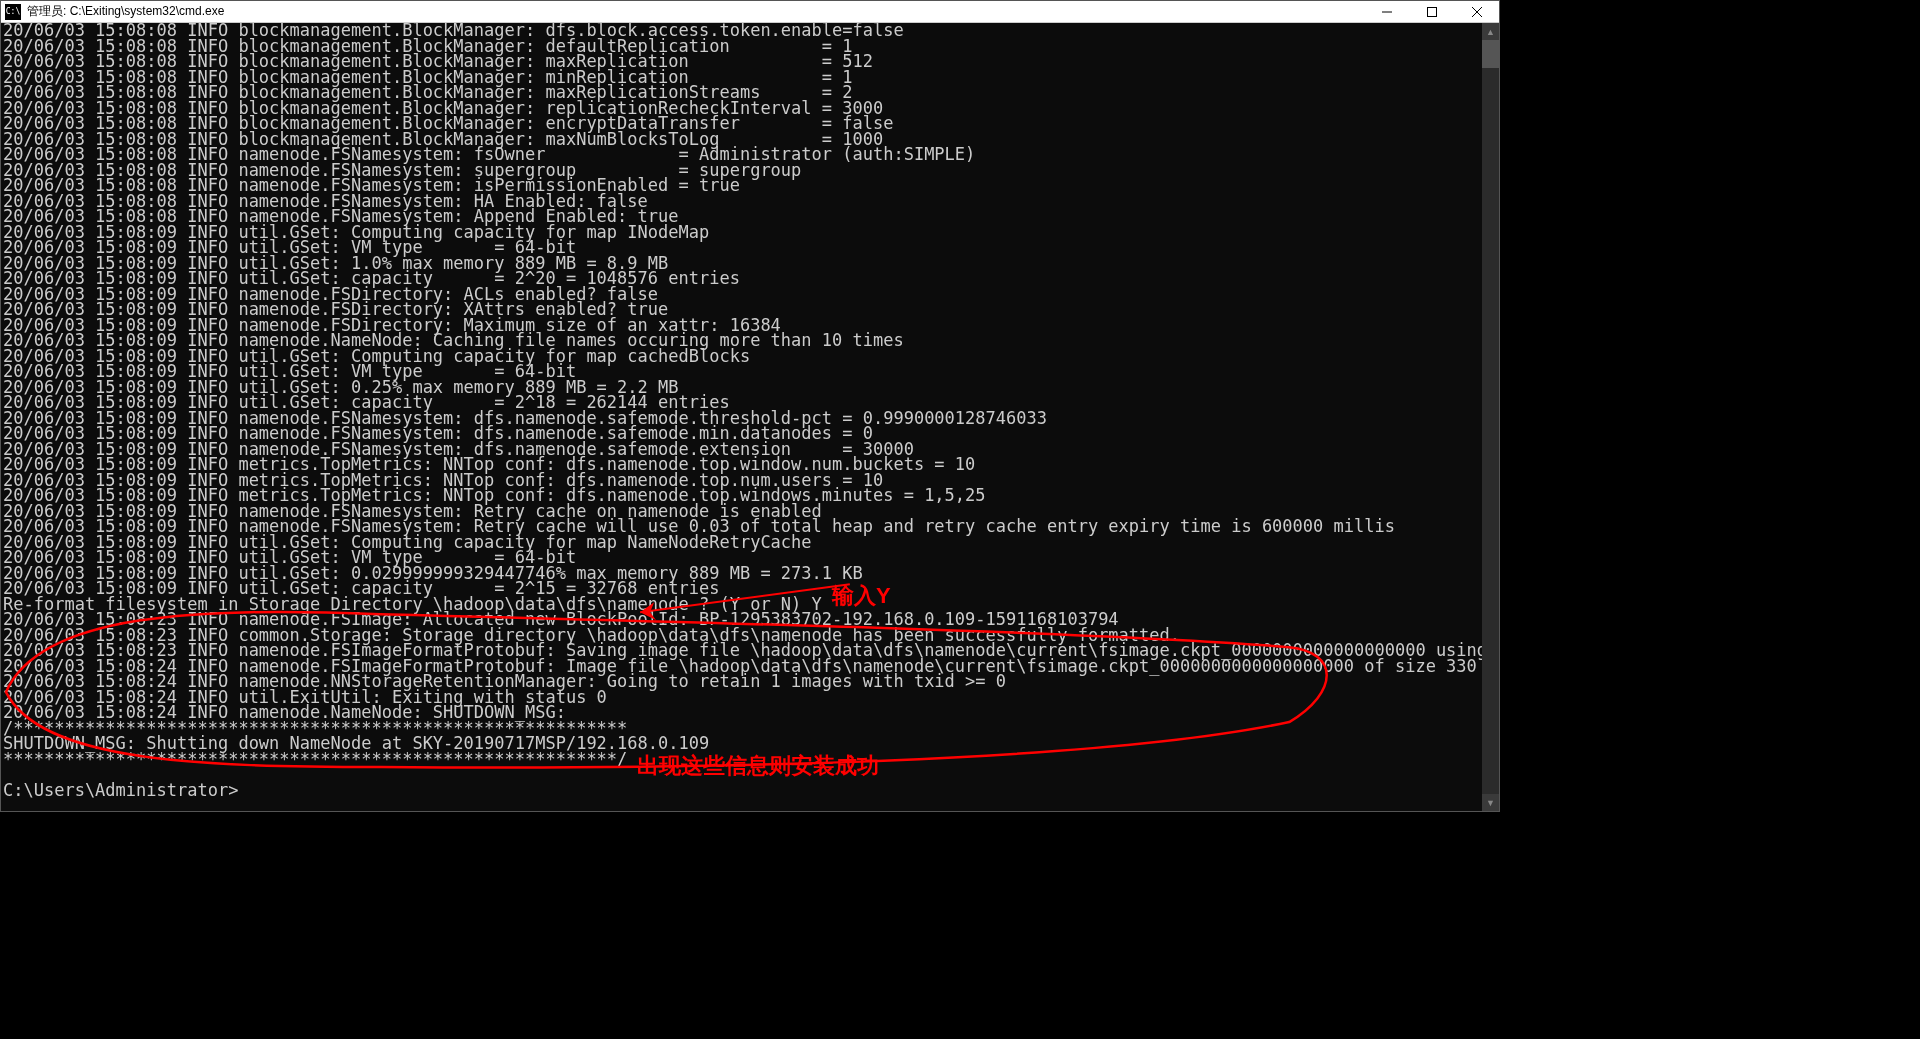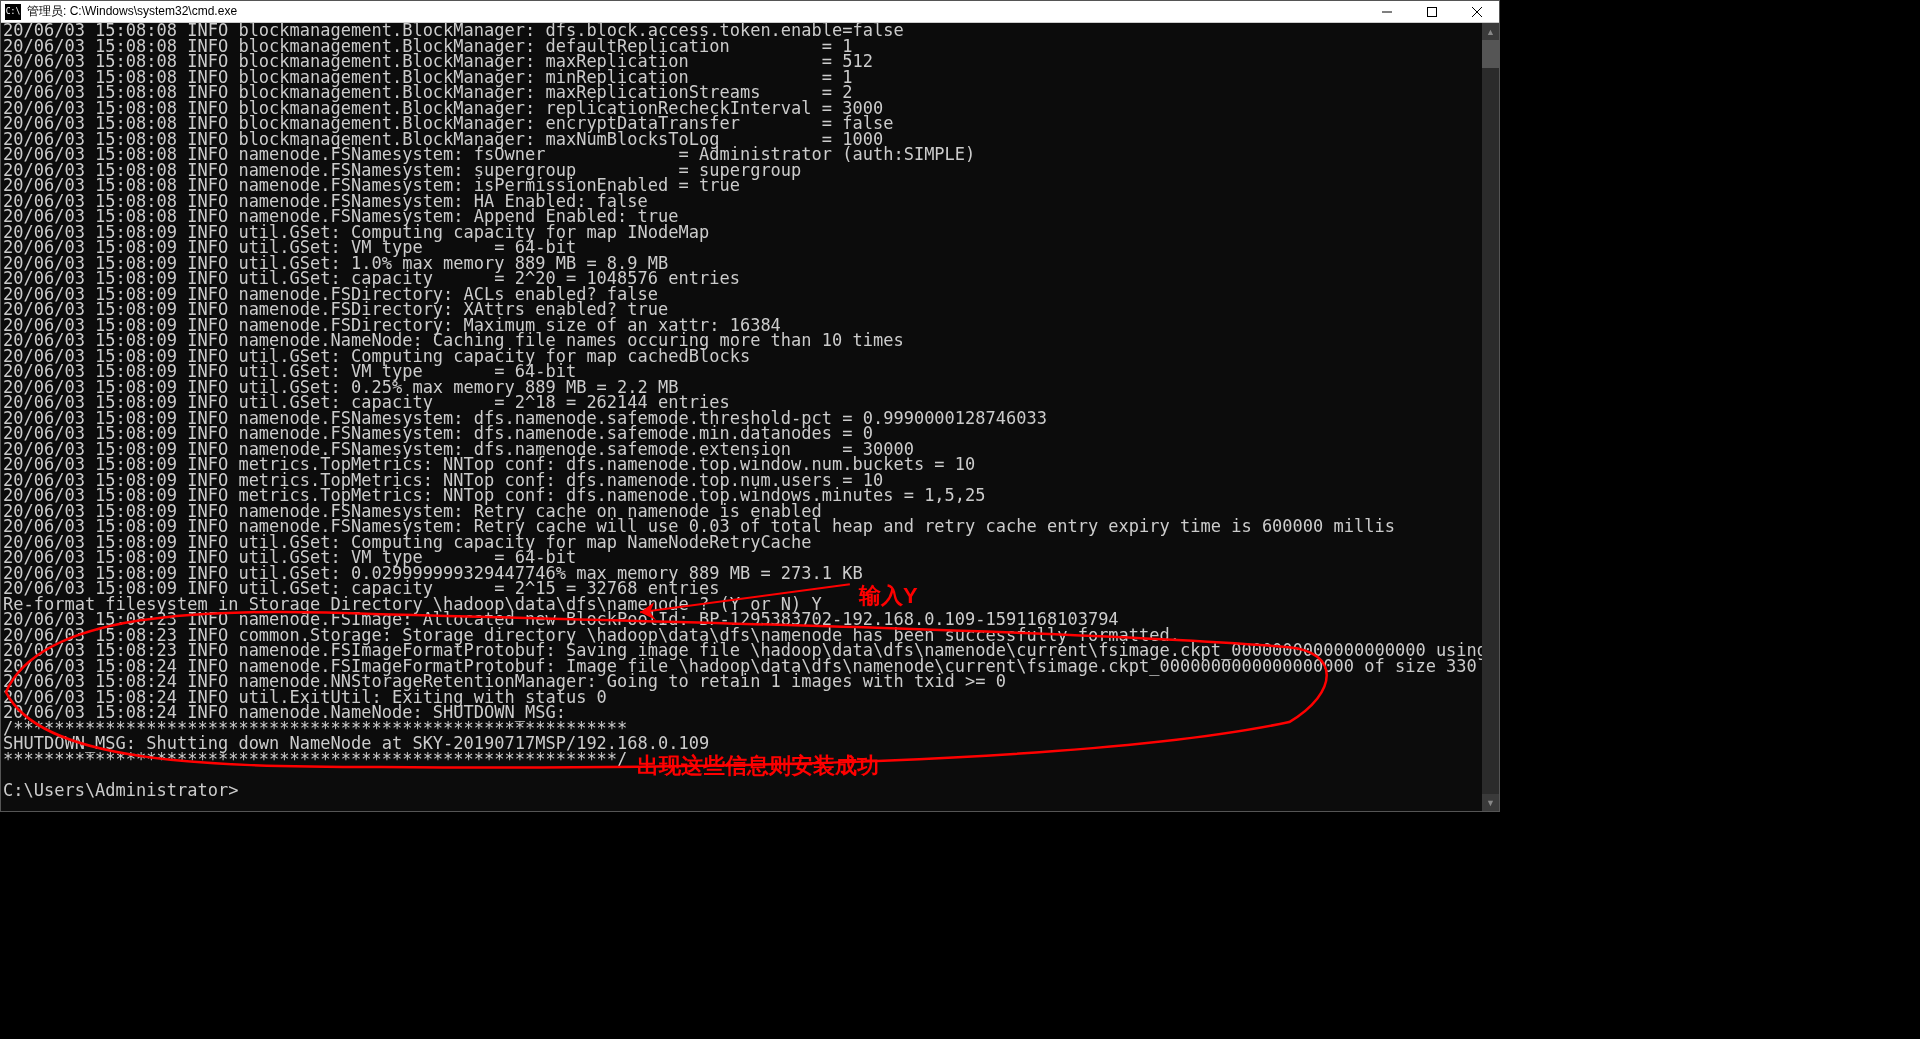--- a/index.html
+++ b/index.html
@@ -18,21 +18,21 @@
   .sb-thumb { position: absolute; left: 0; right: 0; top: 0; height: 28px; background: #555; }
   .annotation { position: absolute; color: #ff0000; font-family: "Microsoft YaHei","SimHei",sans-serif; font-size: 22px; font-weight: 600; pointer-events: none; }
   .svg-overlay { position: absolute; inset: 0; pointer-events: none; }
 </style>
 </head>
 <body>
 
 <div class="window">
   <div class="titlebar">
     <div class="titlebar-icon">C:\</div>
-    <div class="titlebar-text">管理员: C:\Windows\system32\cmd.exe</div>
+    <div class="titlebar-text">管理员: C:\Exiting\system32\cmd.exe</div>
     <div class="win-controls">
       <div class="win-btn">
         <svg width="10" height="10" viewBox="0 0 10 10">
             <path d="M0 5 H10" stroke="#000" stroke-width="1"></path>
           </svg>
       </div>
       <div class="win-btn">
         <svg width="10" height="10" viewBox="0 0 10 10">
             <rect x="0.5" y="0.5" width="9" height="9" fill="none" stroke="#000" stroke-width="1"></rect>
           </svg>
@@ -98,21 +98,21 @@
 C:\Users\Administrator&gt;</div>
 
     <svg class="svg-overlay" viewBox="0 0 1500 790" preserveAspectRatio="none">
 
       <path d="M 850 562 L 640 590" stroke="#ff0000" stroke-width="2" fill="none"></path>
       <path d="M 640 590 l 14 -10 l -4 10 l 6 8 z" fill="#ff0000"></path>
 
       <path d="M 5 670 C 40 590, 200 585, 380 592 C 700 600, 1100 610, 1290 625 C 1340 630, 1340 670, 1290 700 C 1100 740, 700 748, 380 745 C 200 745, 40 740, 5 670 Z" stroke="#ff0000" stroke-width="2.5" fill="none"></path>
     </svg>
 
-    <div class="annotation" style="left:858px; top:558px;">输入Y</div>
+    <div class="annotation" style="left:831px; top:558px;">输入Y</div>
     <div class="annotation" style="left:636px; top:728px;">出现这些信息则安装成功</div>
 
     <div class="scrollbar">
       <div class="sb-btn">▲</div>
       <div class="sb-track">
         <div class="sb-thumb"></div>
       </div>
       <div class="sb-btn">▼</div>
     </div>
   </div>

